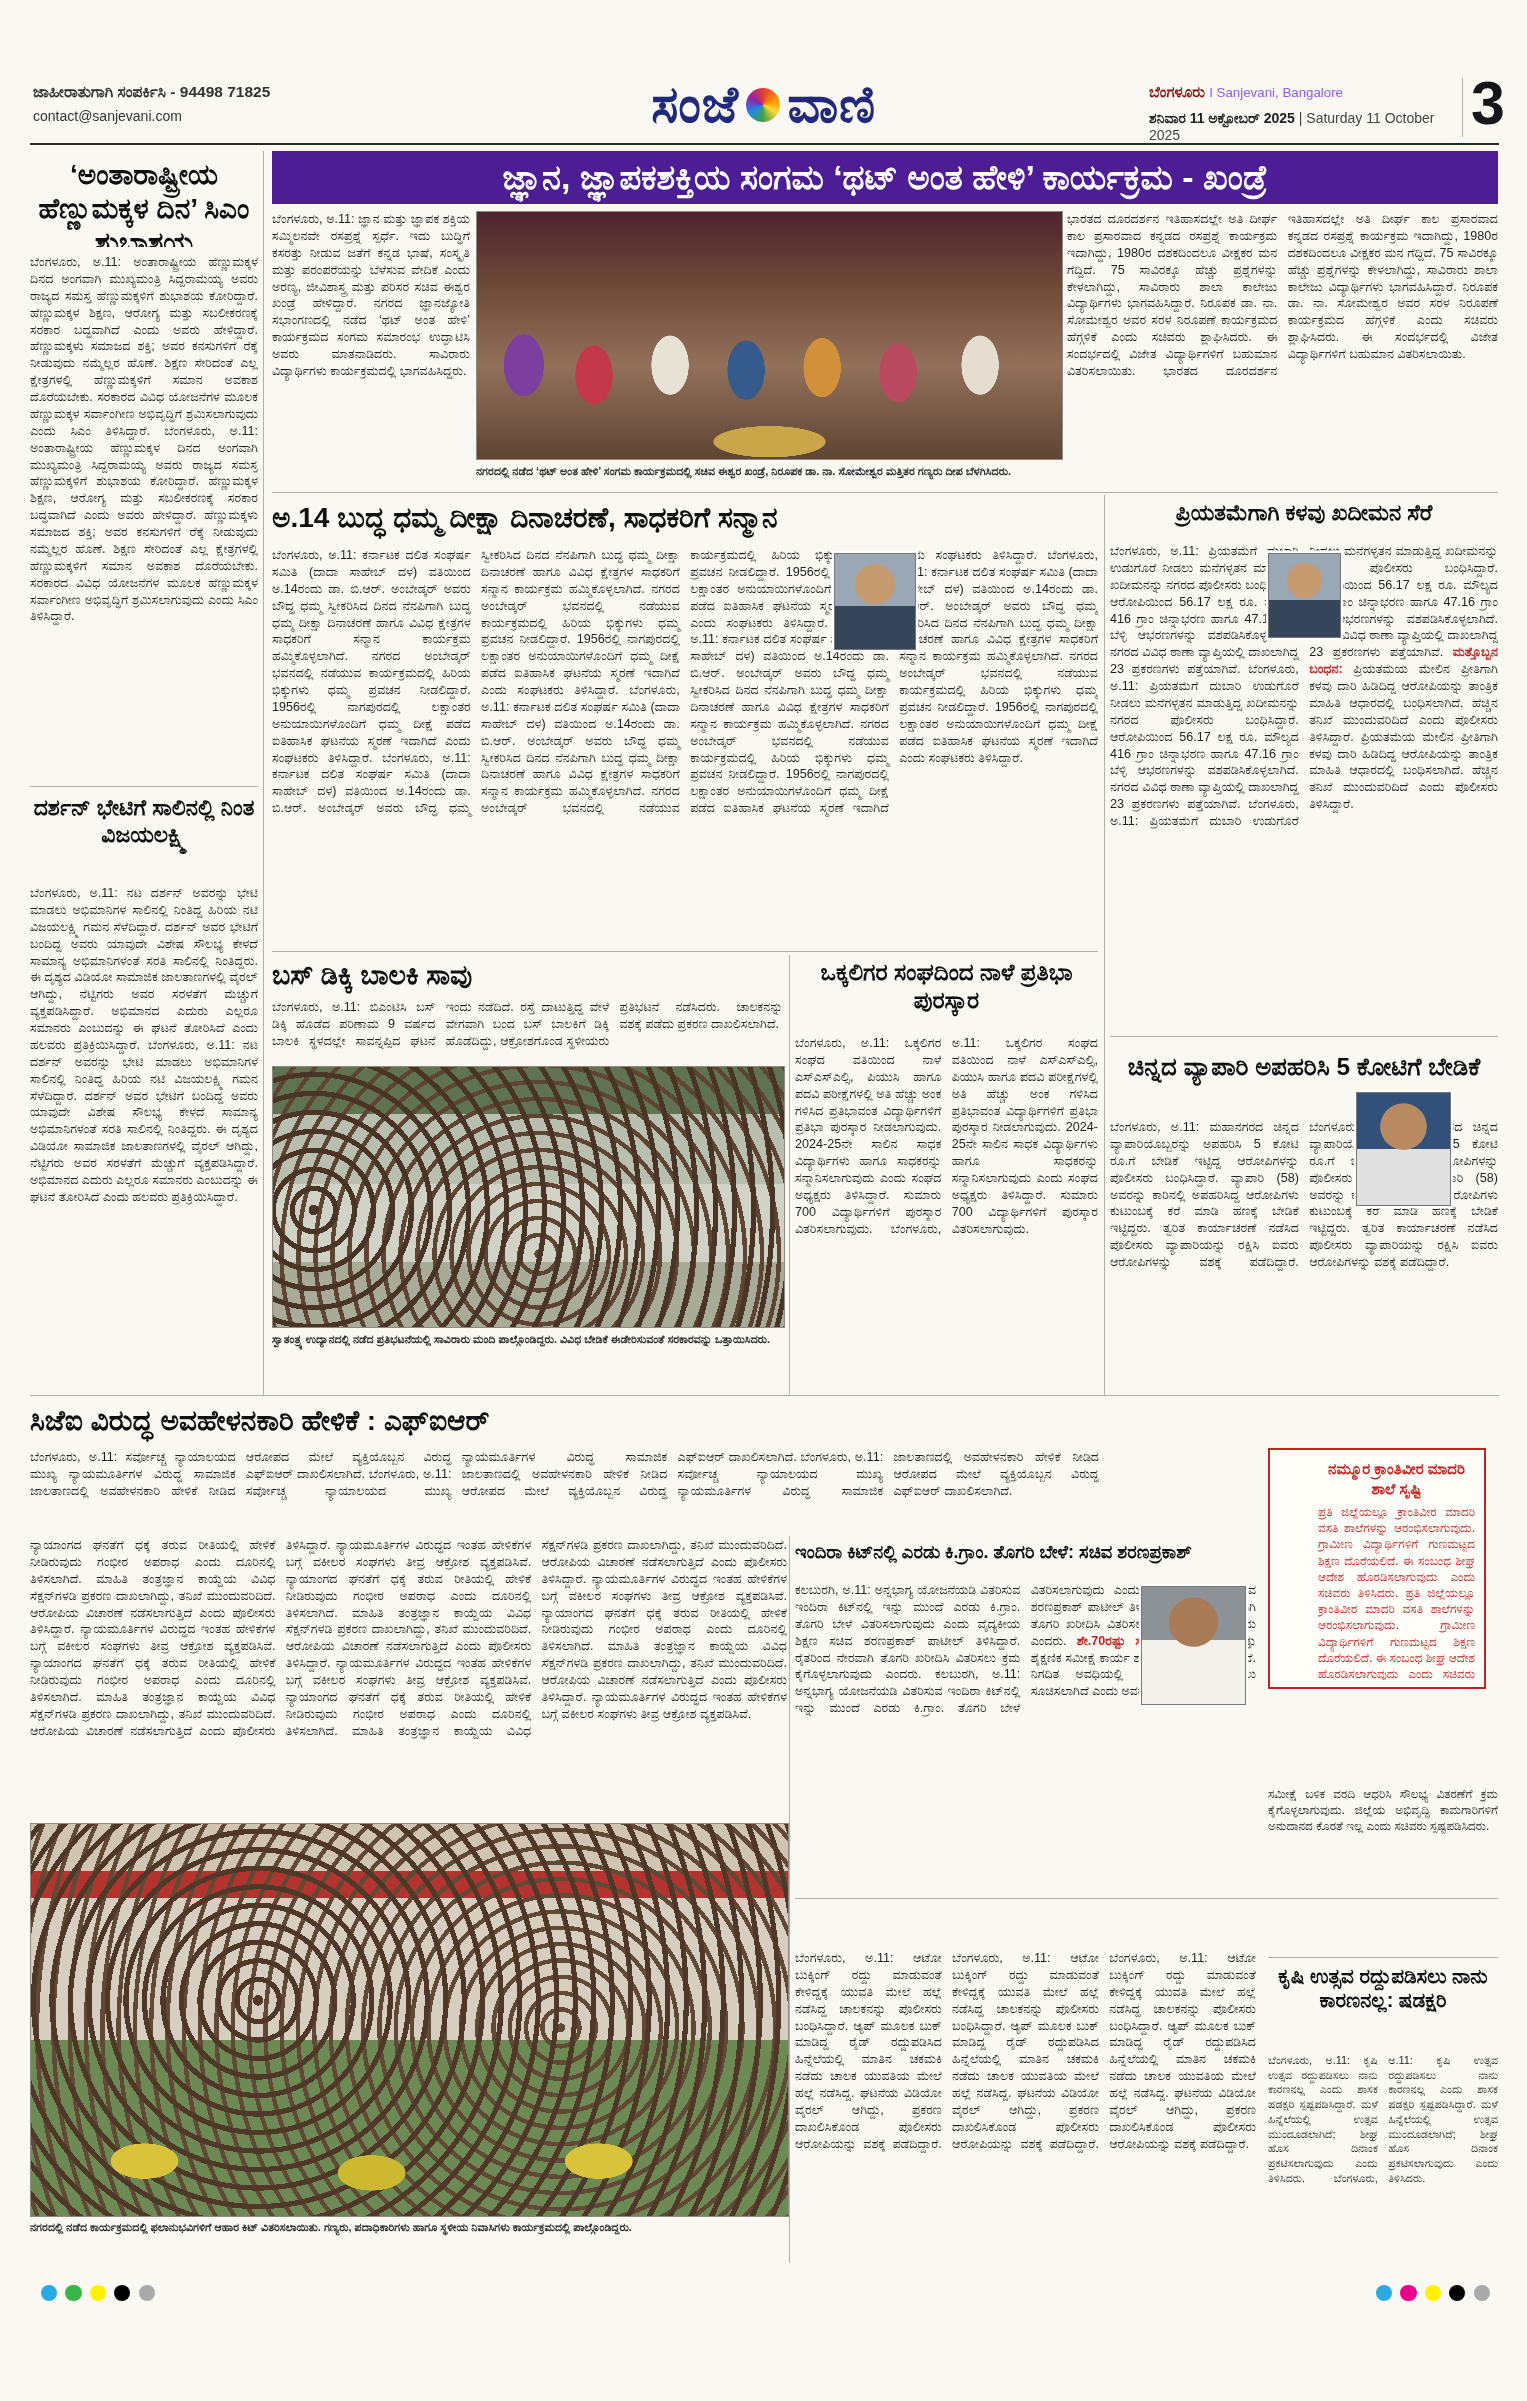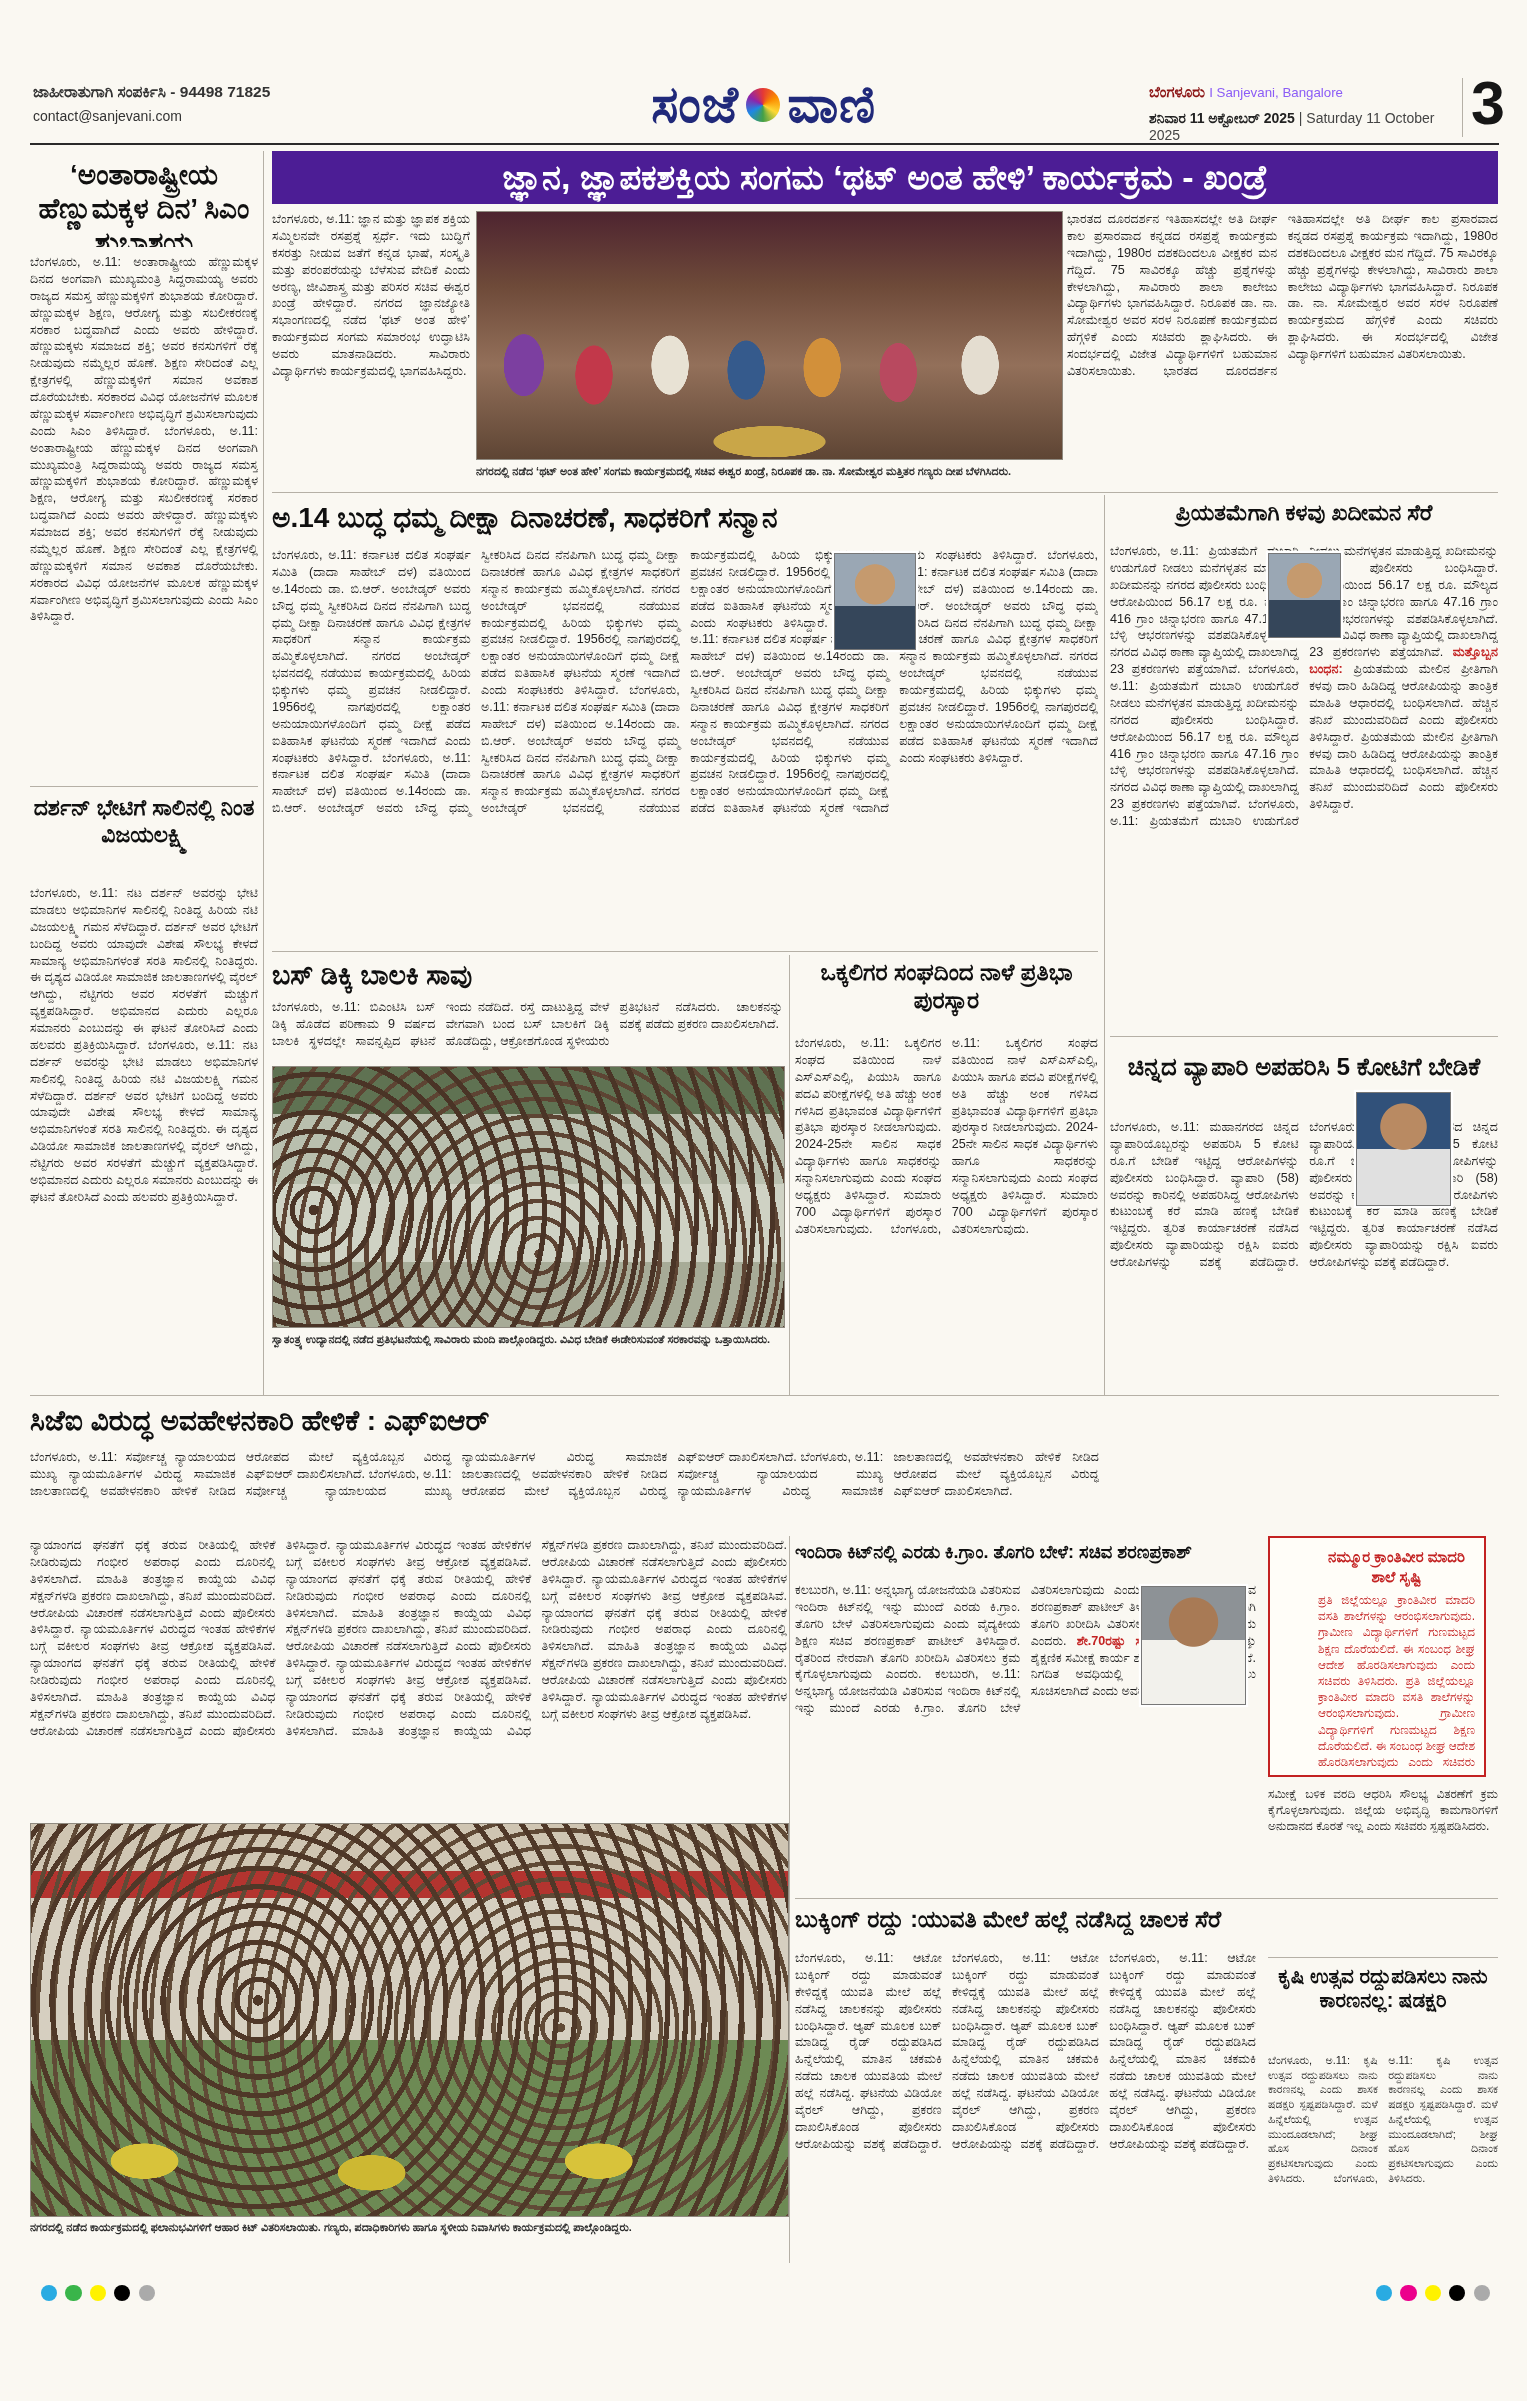--- a/index.html
+++ b/index.html
@@ -142,29 +142,28 @@
   <div class="abs vdiv" style="left:789px;top:1536px;height:727px;"></div>
 
   <div class="abs headline" style="left:795px;top:1542px;width:461px;font-size:18px;height:28px;">ಇಂದಿರಾ ಕಿಟ್‌ನಲ್ಲಿ ಎರಡು ಕಿ.ಗ್ರಾಂ. ತೊಗರಿ ಬೇಳೆ: ಸಚಿವ ಶರಣಪ್ರಕಾಶ್</div>
   <div class="abs body-text cols2" style="left:795px;top:1582px;width:461px;height:310px;">
     <span>ಕಲಬುರಗಿ, ಅ.11: ಅನ್ನಭಾಗ್ಯ ಯೋಜನೆಯಡಿ ವಿತರಿಸುವ ಇಂದಿರಾ ಕಿಟ್‌ನಲ್ಲಿ ಇನ್ನು ಮುಂದೆ ಎರಡು ಕಿ.ಗ್ರಾಂ. ತೊಗರಿ ಬೇಳೆ ವಿತರಿಸಲಾಗುವುದು ಎಂದು ವೈದ್ಯಕೀಯ ಶಿಕ್ಷಣ ಸಚಿವ ಶರಣಪ್ರಕಾಶ್ ಪಾಟೀಲ್ ತಿಳಿಸಿದ್ದಾರೆ. ರೈತರಿಂದ ನೇರವಾಗಿ ತೊಗರಿ ಖರೀದಿಸಿ ವಿತರಿಸಲು ಕ್ರಮ ಕೈಗೊಳ್ಳಲಾಗುವುದು ಎಂದರು. ಕಲಬುರಗಿ, ಅ.11: ಅನ್ನಭಾಗ್ಯ ಯೋಜನೆಯಡಿ ವಿತರಿಸುವ ಇಂದಿರಾ ಕಿಟ್‌ನಲ್ಲಿ ಇನ್ನು ಮುಂದೆ ಎರಡು ಕಿ.ಗ್ರಾಂ. ತೊಗರಿ ಬೇಳೆ ವಿತರಿಸಲಾಗುವುದು ಎಂದು ವೈದ್ಯಕೀಯ ಶಿಕ್ಷಣ ಸಚಿವ ಶರಣಪ್ರಕಾಶ್ ಪಾಟೀಲ್ ತಿಳಿಸಿದ್ದಾರೆ. ರೈತರಿಂದ ನೇರವಾಗಿ ತೊಗರಿ ಖರೀದಿಸಿ ವಿತರಿಸಲು ಕ್ರಮ ಕೈಗೊಳ್ಳಲಾಗುವುದು ಎಂದರು.</span>
     <span class="red-inline"> ಶೇ.70ರಷ್ಟು ಸಮೀಕ್ಷೆ: </span>
     <span>ಸಾಮಾಜಿಕ ಮತ್ತು ಶೈಕ್ಷಣಿಕ ಸಮೀಕ್ಷೆ ಕಾರ್ಯ ಶೇ.70ರಷ್ಟು ಪೂರ್ಣಗೊಂಡಿದೆ. ನಿಗದಿತ ಅವಧಿಯಲ್ಲಿ ಸಮೀಕ್ಷೆ ಪೂರ್ಣಗೊಳಿಸಲು ಸೂಚಿಸಲಾಗಿದೆ ಎಂದು ಅವರು ಹೇಳಿದರು.</span>
   </div>
   <div class="abs portrait portrait-c" style="left:1141px;top:1586px;width:103px;height:117px;"></div>
 
-  <div class="abs redbox" style="left:1268px;top:1536px;width:218px;height:241px;padding-left:48px;">
+  <div class="abs redbox" style="left:1268px;top:1448px;width:218px;height:241px;padding-left:48px;">
     <div class="rb-title">ನಮ್ಮೂರ ಕ್ರಾಂತಿವೀರ ಮಾದರಿ ಶಾಲೆ ಸೃಷ್ಟಿ</div>
     <div class="rb-body" style="height:182px;">ಪ್ರತಿ ಜಿಲ್ಲೆಯಲ್ಲೂ ಕ್ರಾಂತಿವೀರ ಮಾದರಿ ವಸತಿ ಶಾಲೆಗಳನ್ನು ಆರಂಭಿಸಲಾಗುವುದು. ಗ್ರಾಮೀಣ ವಿದ್ಯಾರ್ಥಿಗಳಿಗೆ ಗುಣಮಟ್ಟದ ಶಿಕ್ಷಣ ದೊರೆಯಲಿದೆ. ಈ ಸಂಬಂಧ ಶೀಘ್ರ ಆದೇಶ ಹೊರಡಿಸಲಾಗುವುದು ಎಂದು ಸಚಿವರು ತಿಳಿಸಿದರು. ಪ್ರತಿ ಜಿಲ್ಲೆಯಲ್ಲೂ ಕ್ರಾಂತಿವೀರ ಮಾದರಿ ವಸತಿ ಶಾಲೆಗಳನ್ನು ಆರಂಭಿಸಲಾಗುವುದು. ಗ್ರಾಮೀಣ ವಿದ್ಯಾರ್ಥಿಗಳಿಗೆ ಗುಣಮಟ್ಟದ ಶಿಕ್ಷಣ ದೊರೆಯಲಿದೆ. ಈ ಸಂಬಂಧ ಶೀಘ್ರ ಆದೇಶ ಹೊರಡಿಸಲಾಗುವುದು ಎಂದು ಸಚಿವರು ತಿಳಿಸಿದರು.</div>
   </div>
   <div class="abs body-text" style="left:1268px;top:1786px;width:230px;height:106px;font-size:12px;">ಸಮೀಕ್ಷೆ ಬಳಿಕ ವರದಿ ಆಧರಿಸಿ ಸೌಲಭ್ಯ ವಿತರಣೆಗೆ ಕ್ರಮ ಕೈಗೊಳ್ಳಲಾಗುವುದು. ಜಿಲ್ಲೆಯ ಅಭಿವೃದ್ಧಿ ಕಾಮಗಾರಿಗಳಿಗೆ ಅನುದಾನದ ಕೊರತೆ ಇಲ್ಲ ಎಂದು ಸಚಿವರು ಸ್ಪಷ್ಟಪಡಿಸಿದರು.</div>
 
   <div class="abs hdiv" style="left:795px;top:1898px;width:703px;"></div>
 
-  <div class="abs headline" style="left:795px;top:1905px;width:703px;font-size:23px;height:34px;">ಬುಕ್ಕಿಂಗ್ ರದ್ದು :ಯುವತಿ ಮೇಲೆ ಹಲ್ಲೆ ನಡೆಸಿದ್ದ ಚಾಲಕ ಸೆರೆ</div>
   <div class="abs body-text cols3" style="left:795px;top:1950px;width:461px;height:312px;">ಬೆಂಗಳೂರು, ಅ.11: ಆಟೋ ಬುಕ್ಕಿಂಗ್ ರದ್ದು ಮಾಡುವಂತೆ ಕೇಳಿದ್ದಕ್ಕೆ ಯುವತಿ ಮೇಲೆ ಹಲ್ಲೆ ನಡೆಸಿದ್ದ ಚಾಲಕನನ್ನು ಪೊಲೀಸರು ಬಂಧಿಸಿದ್ದಾರೆ. ಆ್ಯಪ್ ಮೂಲಕ ಬುಕ್ ಮಾಡಿದ್ದ ರೈಡ್ ರದ್ದುಪಡಿಸಿದ ಹಿನ್ನೆಲೆಯಲ್ಲಿ ಮಾತಿನ ಚಕಮಕಿ ನಡೆದು ಚಾಲಕ ಯುವತಿಯ ಮೇಲೆ ಹಲ್ಲೆ ನಡೆಸಿದ್ದ. ಘಟನೆಯ ವಿಡಿಯೋ ವೈರಲ್ ಆಗಿದ್ದು, ಪ್ರಕರಣ ದಾಖಲಿಸಿಕೊಂಡ ಪೊಲೀಸರು ಆರೋಪಿಯನ್ನು ವಶಕ್ಕೆ ಪಡೆದಿದ್ದಾರೆ. ಬೆಂಗಳೂರು, ಅ.11: ಆಟೋ ಬುಕ್ಕಿಂಗ್ ರದ್ದು ಮಾಡುವಂತೆ ಕೇಳಿದ್ದಕ್ಕೆ ಯುವತಿ ಮೇಲೆ ಹಲ್ಲೆ ನಡೆಸಿದ್ದ ಚಾಲಕನನ್ನು ಪೊಲೀಸರು ಬಂಧಿಸಿದ್ದಾರೆ. ಆ್ಯಪ್ ಮೂಲಕ ಬುಕ್ ಮಾಡಿದ್ದ ರೈಡ್ ರದ್ದುಪಡಿಸಿದ ಹಿನ್ನೆಲೆಯಲ್ಲಿ ಮಾತಿನ ಚಕಮಕಿ ನಡೆದು ಚಾಲಕ ಯುವತಿಯ ಮೇಲೆ ಹಲ್ಲೆ ನಡೆಸಿದ್ದ. ಘಟನೆಯ ವಿಡಿಯೋ ವೈರಲ್ ಆಗಿದ್ದು, ಪ್ರಕರಣ ದಾಖಲಿಸಿಕೊಂಡ ಪೊಲೀಸರು ಆರೋಪಿಯನ್ನು ವಶಕ್ಕೆ ಪಡೆದಿದ್ದಾರೆ. ಬೆಂಗಳೂರು, ಅ.11: ಆಟೋ ಬುಕ್ಕಿಂಗ್ ರದ್ದು ಮಾಡುವಂತೆ ಕೇಳಿದ್ದಕ್ಕೆ ಯುವತಿ ಮೇಲೆ ಹಲ್ಲೆ ನಡೆಸಿದ್ದ ಚಾಲಕನನ್ನು ಪೊಲೀಸರು ಬಂಧಿಸಿದ್ದಾರೆ. ಆ್ಯಪ್ ಮೂಲಕ ಬುಕ್ ಮಾಡಿದ್ದ ರೈಡ್ ರದ್ದುಪಡಿಸಿದ ಹಿನ್ನೆಲೆಯಲ್ಲಿ ಮಾತಿನ ಚಕಮಕಿ ನಡೆದು ಚಾಲಕ ಯುವತಿಯ ಮೇಲೆ ಹಲ್ಲೆ ನಡೆಸಿದ್ದ. ಘಟನೆಯ ವಿಡಿಯೋ ವೈರಲ್ ಆಗಿದ್ದು, ಪ್ರಕರಣ ದಾಖಲಿಸಿಕೊಂಡ ಪೊಲೀಸರು ಆರೋಪಿಯನ್ನು ವಶಕ್ಕೆ ಪಡೆದಿದ್ದಾರೆ.</div>
 
   <div class="abs headline center" style="left:1268px;top:1957px;width:230px;font-size:20px;height:83px;border-top:0.7px solid #b5b0a6;padding-top:6px;">ಕೃಷಿ ಉತ್ಸವ ರದ್ದುಪಡಿಸಲು ನಾನು ಕಾರಣನಲ್ಲ: ಷಡಕ್ಷರಿ</div>
   <div class="abs body-text cols2" style="left:1268px;top:2053px;width:230px;height:208px;font-size:11px;">ಬೆಂಗಳೂರು, ಅ.11: ಕೃಷಿ ಉತ್ಸವ ರದ್ದುಪಡಿಸಲು ನಾನು ಕಾರಣನಲ್ಲ ಎಂದು ಶಾಸಕ ಷಡಕ್ಷರಿ ಸ್ಪಷ್ಟಪಡಿಸಿದ್ದಾರೆ. ಮಳೆ ಹಿನ್ನೆಲೆಯಲ್ಲಿ ಉತ್ಸವ ಮುಂದೂಡಲಾಗಿದೆ; ಶೀಘ್ರ ಹೊಸ ದಿನಾಂಕ ಪ್ರಕಟಿಸಲಾಗುವುದು ಎಂದು ತಿಳಿಸಿದರು. ಬೆಂಗಳೂರು, ಅ.11: ಕೃಷಿ ಉತ್ಸವ ರದ್ದುಪಡಿಸಲು ನಾನು ಕಾರಣನಲ್ಲ ಎಂದು ಶಾಸಕ ಷಡಕ್ಷರಿ ಸ್ಪಷ್ಟಪಡಿಸಿದ್ದಾರೆ. ಮಳೆ ಹಿನ್ನೆಲೆಯಲ್ಲಿ ಉತ್ಸವ ಮುಂದೂಡಲಾಗಿದೆ; ಶೀಘ್ರ ಹೊಸ ದಿನಾಂಕ ಪ್ರಕಟಿಸಲಾಗುವುದು ಎಂದು ತಿಳಿಸಿದರು.</div>
 
   <div class="abs" style="left:41px;top:2285px;">
     <span class="dot" style="background:#29abe2;"></span><span class="dot" style="background:#39b54a;"></span><span class="dot" style="background:#fff200;"></span><span class="dot" style="background:#000000;"></span><span class="dot" style="background:#aaaaaa;"></span>
   </div>
   <div class="abs" style="left:1376px;top:2285px;">
     <span class="dot" style="background:#29abe2;"></span><span class="dot" style="background:#ec008c;"></span><span class="dot" style="background:#fff200;"></span><span class="dot" style="background:#000000;"></span><span class="dot" style="background:#aaaaaa;"></span>

